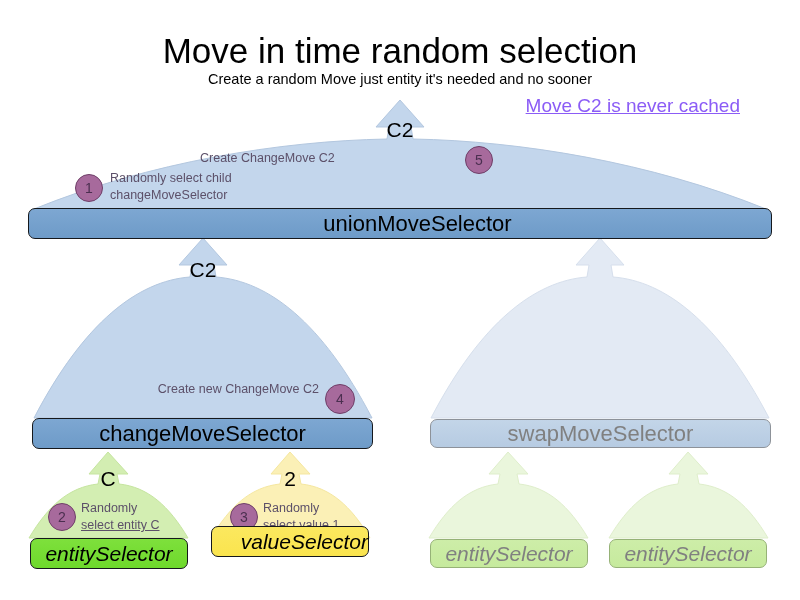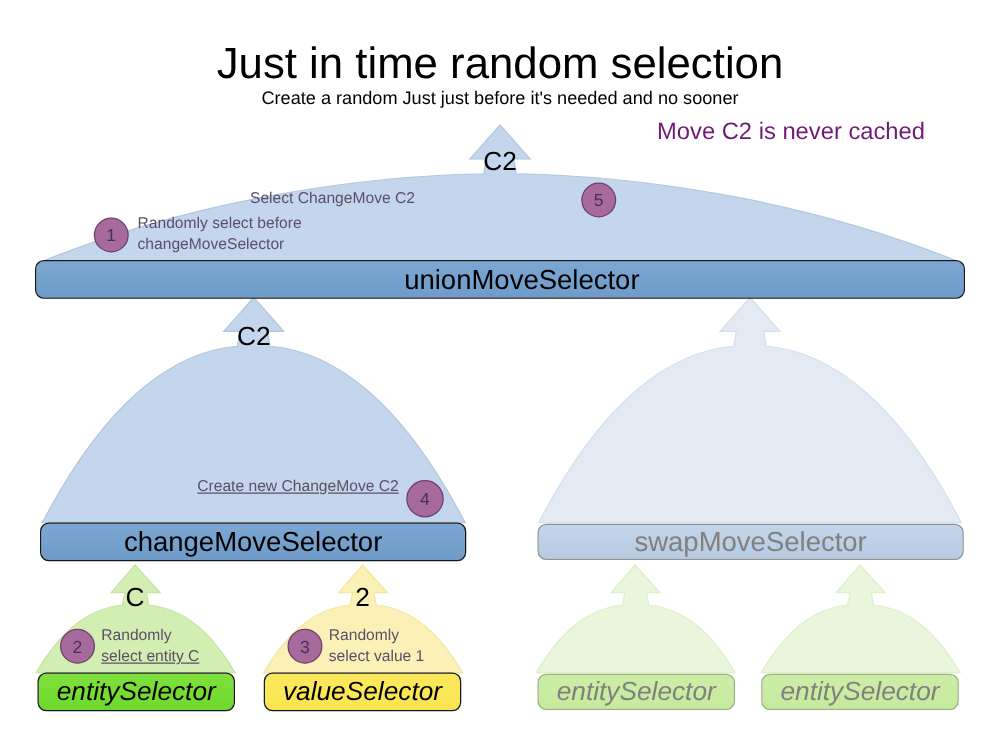--- a/index.html
+++ b/index.html
@@ -43,25 +43,26 @@
   .subtitle {
     font-size: 14.5px;
     color: #000000;
     text-align: center;
     width: 800px;
     left: 0;
     top: 71px;
   }
   .warn {
     font-size: 19px;
-    color: #701a75;
+    color: #8b5cf6;
     text-align: right;
     width: 740px;
     left: 0;
     top: 95px;
+    text-decoration: underline;
   }
   
   .bar {
     position: absolute;
     box-sizing: border-box;
     border-radius: 7px;
     display: flex;
     align-items: center;
     justify-content: center;
     text-align: center;
@@ -209,40 +210,40 @@
          L 699 484
          C 728 487 749 506 768 538
          L 768 538
          L 609 538
          C 628 506 649 487 678 484
          L 680 474
          L 669 474
          Z"></path>
   </svg>
 
-  <div class="txt title">Just in time random selection</div>
-  <div class="txt subtitle">Create a random Just just before it's needed and no sooner</div>
+  <div class="txt title">Move in time random selection</div>
+  <div class="txt subtitle">Create a random Move just entity it's needed and no sooner</div>
   <div class="txt warn">Move C2 is never cached</div>
 
   <div class="txt payload" style="left:360px; top:118px; width:80px;">C2</div>
 
   <div class="txt payload" style="left:163px; top:258px; width:80px;">C2</div>
 
   <div class="txt payload" style="left:68px; top:467px; width:80px;">C</div>
 
   <div class="txt payload" style="left:250px; top:467px; width:80px;">2</div>
 
-  <div class="txt anno" style="left:200px; top:151px; width:140px;">Select ChangeMove C2</div>
+  <div class="txt anno" style="left:200px; top:151px; width:140px;">Create ChangeMove C2</div>
   <div class="badge" style="left:465px; top:146px; width:26px; height:26px;">5</div>
 
   <div class="badge" style="left:75px; top:174px; width:26px; height:26px;">1</div>
-  <div class="txt anno" style="left:110px; top:171px;">Randomly select before</div>
+  <div class="txt anno" style="left:110px; top:171px;">Randomly select child</div>
   <div class="txt anno" style="left:110px; top:188px;">changeMoveSelector</div>
 
-  <div class="txt anno right" style="left:100px; top:382px; width:219px;text-decoration:underline;">Create new ChangeMove C2</div>
+  <div class="txt anno right" style="left:100px; top:382px; width:219px;">Create new ChangeMove C2</div>
   <div class="badge" style="left:325px; top:384px; width:28px; height:28px;">4</div>
 
   <div class="badge" style="left:48px; top:503px; width:26px; height:26px;">2</div>
   <div class="txt anno" style="left:81px; top:501px;">Randomly</div>
   <div class="txt anno" style="left:81px; top:518px;text-decoration:underline;">select entity C</div>
 
   <div class="badge" style="left:230px; top:503px; width:26px; height:26px;">3</div>
   <div class="txt anno" style="left:263px; top:501px;">Randomly</div>
   <div class="txt anno" style="left:263px; top:518px;">select value 1</div>
 
@@ -255,21 +256,21 @@
   </div>
 
   <div class="bar blue-faded" style="left:430px; top:419px; width:341px; height:29px;text-align:right;">
     <span class="bar-label">swapMoveSelector</span>
   </div>
 
   <div class="bar green" style="left:30px; top:538px; width:158px; height:31px;">
     <span class="bar-label small">entitySelector</span>
   </div>
 
-  <div class="bar yellow" style="left:211px; top:538px; width:158px; height:31px;">
+  <div class="bar yellow" style="left:211px; top:526px; width:158px; height:31px;justify-content:flex-end;">
     <span class="bar-label small">valueSelector</span>
   </div>
 
   <div class="bar green-faded" style="left:430px; top:539px; width:158px; height:29px;">
     <span class="bar-label small">entitySelector</span>
   </div>
 
   <div class="bar green-faded" style="left:609px; top:539px; width:158px; height:29px;">
     <span class="bar-label small">entitySelector</span>
   </div>

